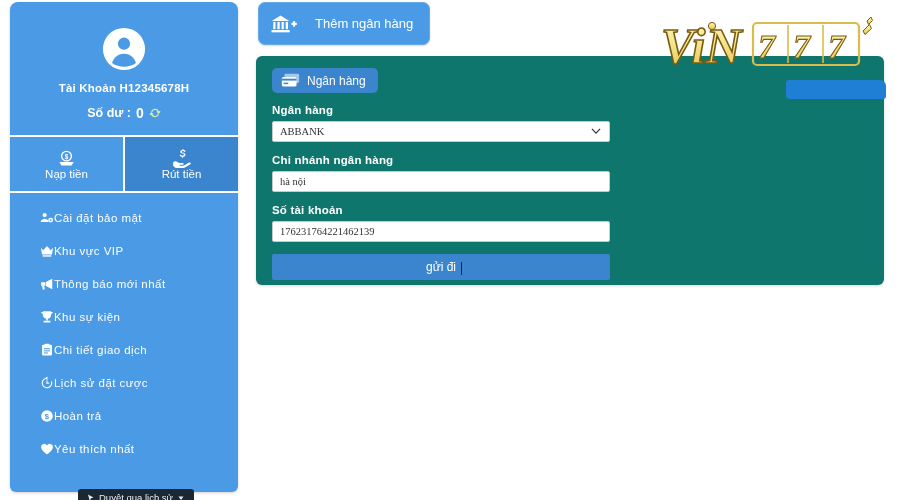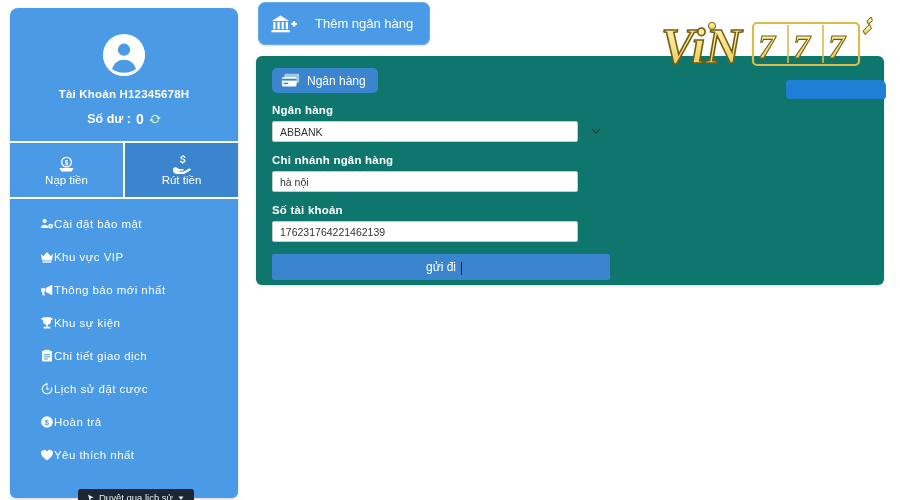--- a/index.html
+++ b/index.html
@@ -6,21 +6,21 @@
   html, body {
     width: 900px; height: 500px;
     background: #ffffff;
     font-family: "Liberation Sans", sans-serif;
     overflow: hidden;
   }
   #root { position: relative; width: 900px; height: 500px; }
 
   
   #sidebar {
-    position: absolute; left: 10px; top: 8px;
+    position: absolute; left: 10px; top: 2px;
     width: 228px; height: 490px;
     background: #4a9ae6;
     border-radius: 8px 8px 6px 6px;
     box-shadow: 0 1px 3px rgba(0,0,0,0.18);
     overflow: hidden;
   }
   .profile { padding: 20px 10px 14px; text-align: center; }
   .avatar-wrap {
     width: 46px; height: 46px; margin: 4px auto 10px;
     display: flex; align-items: center; justify-content: center;
@@ -103,24 +103,24 @@
     cursor: pointer;
   }
   .badge svg { width: 19px; height: 15px; display: block; }
 
   .field-label {
     color: #ffffff; font-size: 11.5px; font-weight: bold;
     margin-bottom: 5px; letter-spacing: .2px;
   }
   .select-wrap { position: relative; margin-bottom: 12px; }
   select.ctl, input.ctl {
-    width: 306px; height: 21px;
+    width: 338px; height: 21px;
     background: #ffffff; border: 1px solid #c9c9c9;
     border-radius: 2px;
-    font-family: Liberation Sans, sans-serif;
+    font-family: Liberation Serif, serif;
     font-size: 10.5px; color: #333333;
     padding: 0 7px; outline: none;
     -webkit-appearance: none; appearance: none;
   }
   input.ctl { margin-bottom: 12px; }
   .sel-chevron {
     position: absolute; left: 318px; top: 4px;
     pointer-events: none;
   }
   .sel-chevron svg { width: 12px; height: 12px; display: block; }

